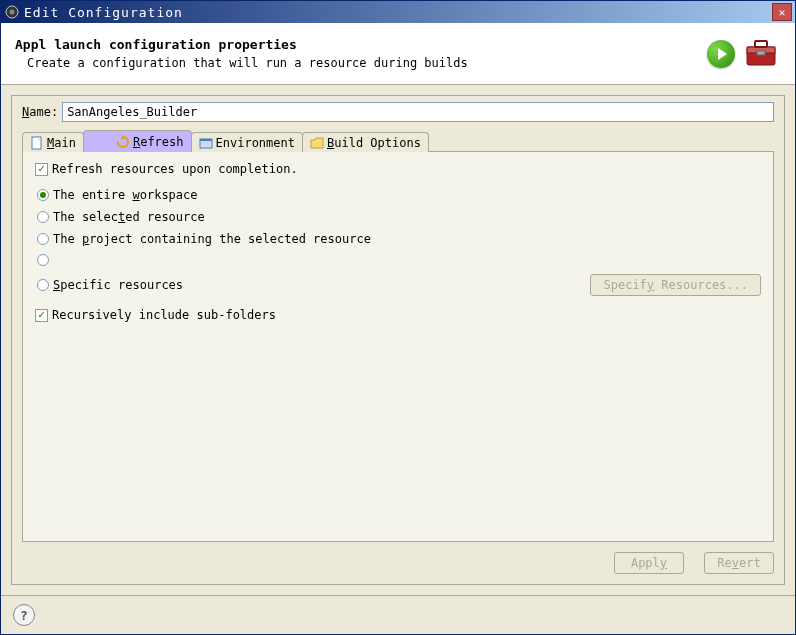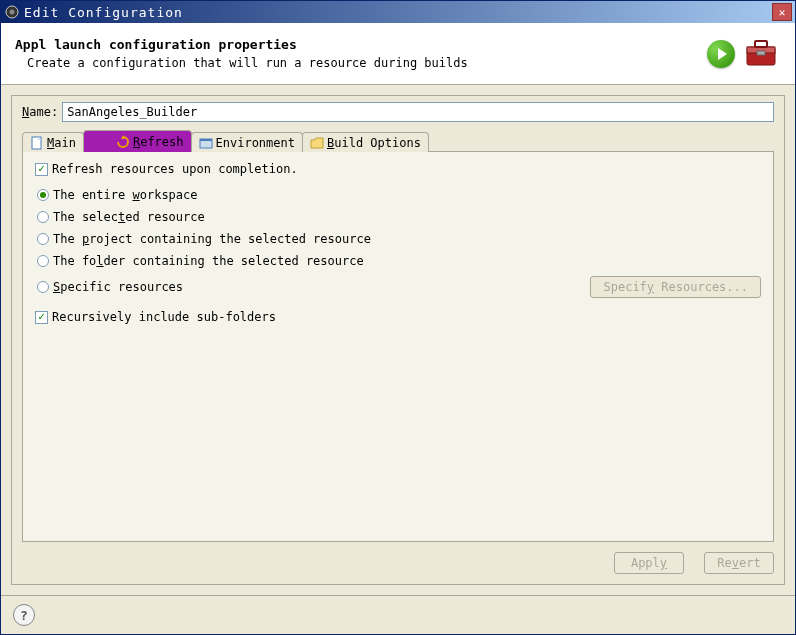--- a/index.html
+++ b/index.html
@@ -115,21 +115,21 @@
   border: 1px solid #aca899;
   border-bottom: none;
   border-radius: 4px 4px 0 0;
   padding: 2px 7px;
   height: 20px;
   margin-right: -1px;
   cursor: pointer;
   font-size: 12px;
 }
 .tab.active {
-  background: #a21caf;
+  background: #c4b5fd;
   height: 22px;
   position: relative;
   z-index: 3;
   padding-left: 32px;
 }
 .tab .u { text-decoration: underline; }
 .tab-icon { width: 14px; height: 14px; display: inline-flex; }
 .tab-content {
   flex: 1;
   background: #f5f4ea;
@@ -325,21 +325,20 @@
           <div class="radio-row">
             <span class="radio-custom"></span>
             <span>The selec<span class="u">t</span>ed resource</span>
           </div>
           <div class="radio-row">
             <span class="radio-custom"></span>
             <span>The <span class="u">p</span>roject containing the selected resource</span>
           </div>
           <div class="radio-row">
             <span class="radio-custom"></span>
-            <span>The fo<span class="u">l</span>der containing the selected resource</span>
           </div>
           <div class="spec-row">
             <div class="radio-row" style="margin-bottom:0">
               <span class="radio-custom"></span>
               <span><span class="u">S</span>pecific resources</span>
             </div>
             <button class="btn" disabled="">Specif<span class="u">y</span> Resources...</button>
           </div>
         </div>
 

